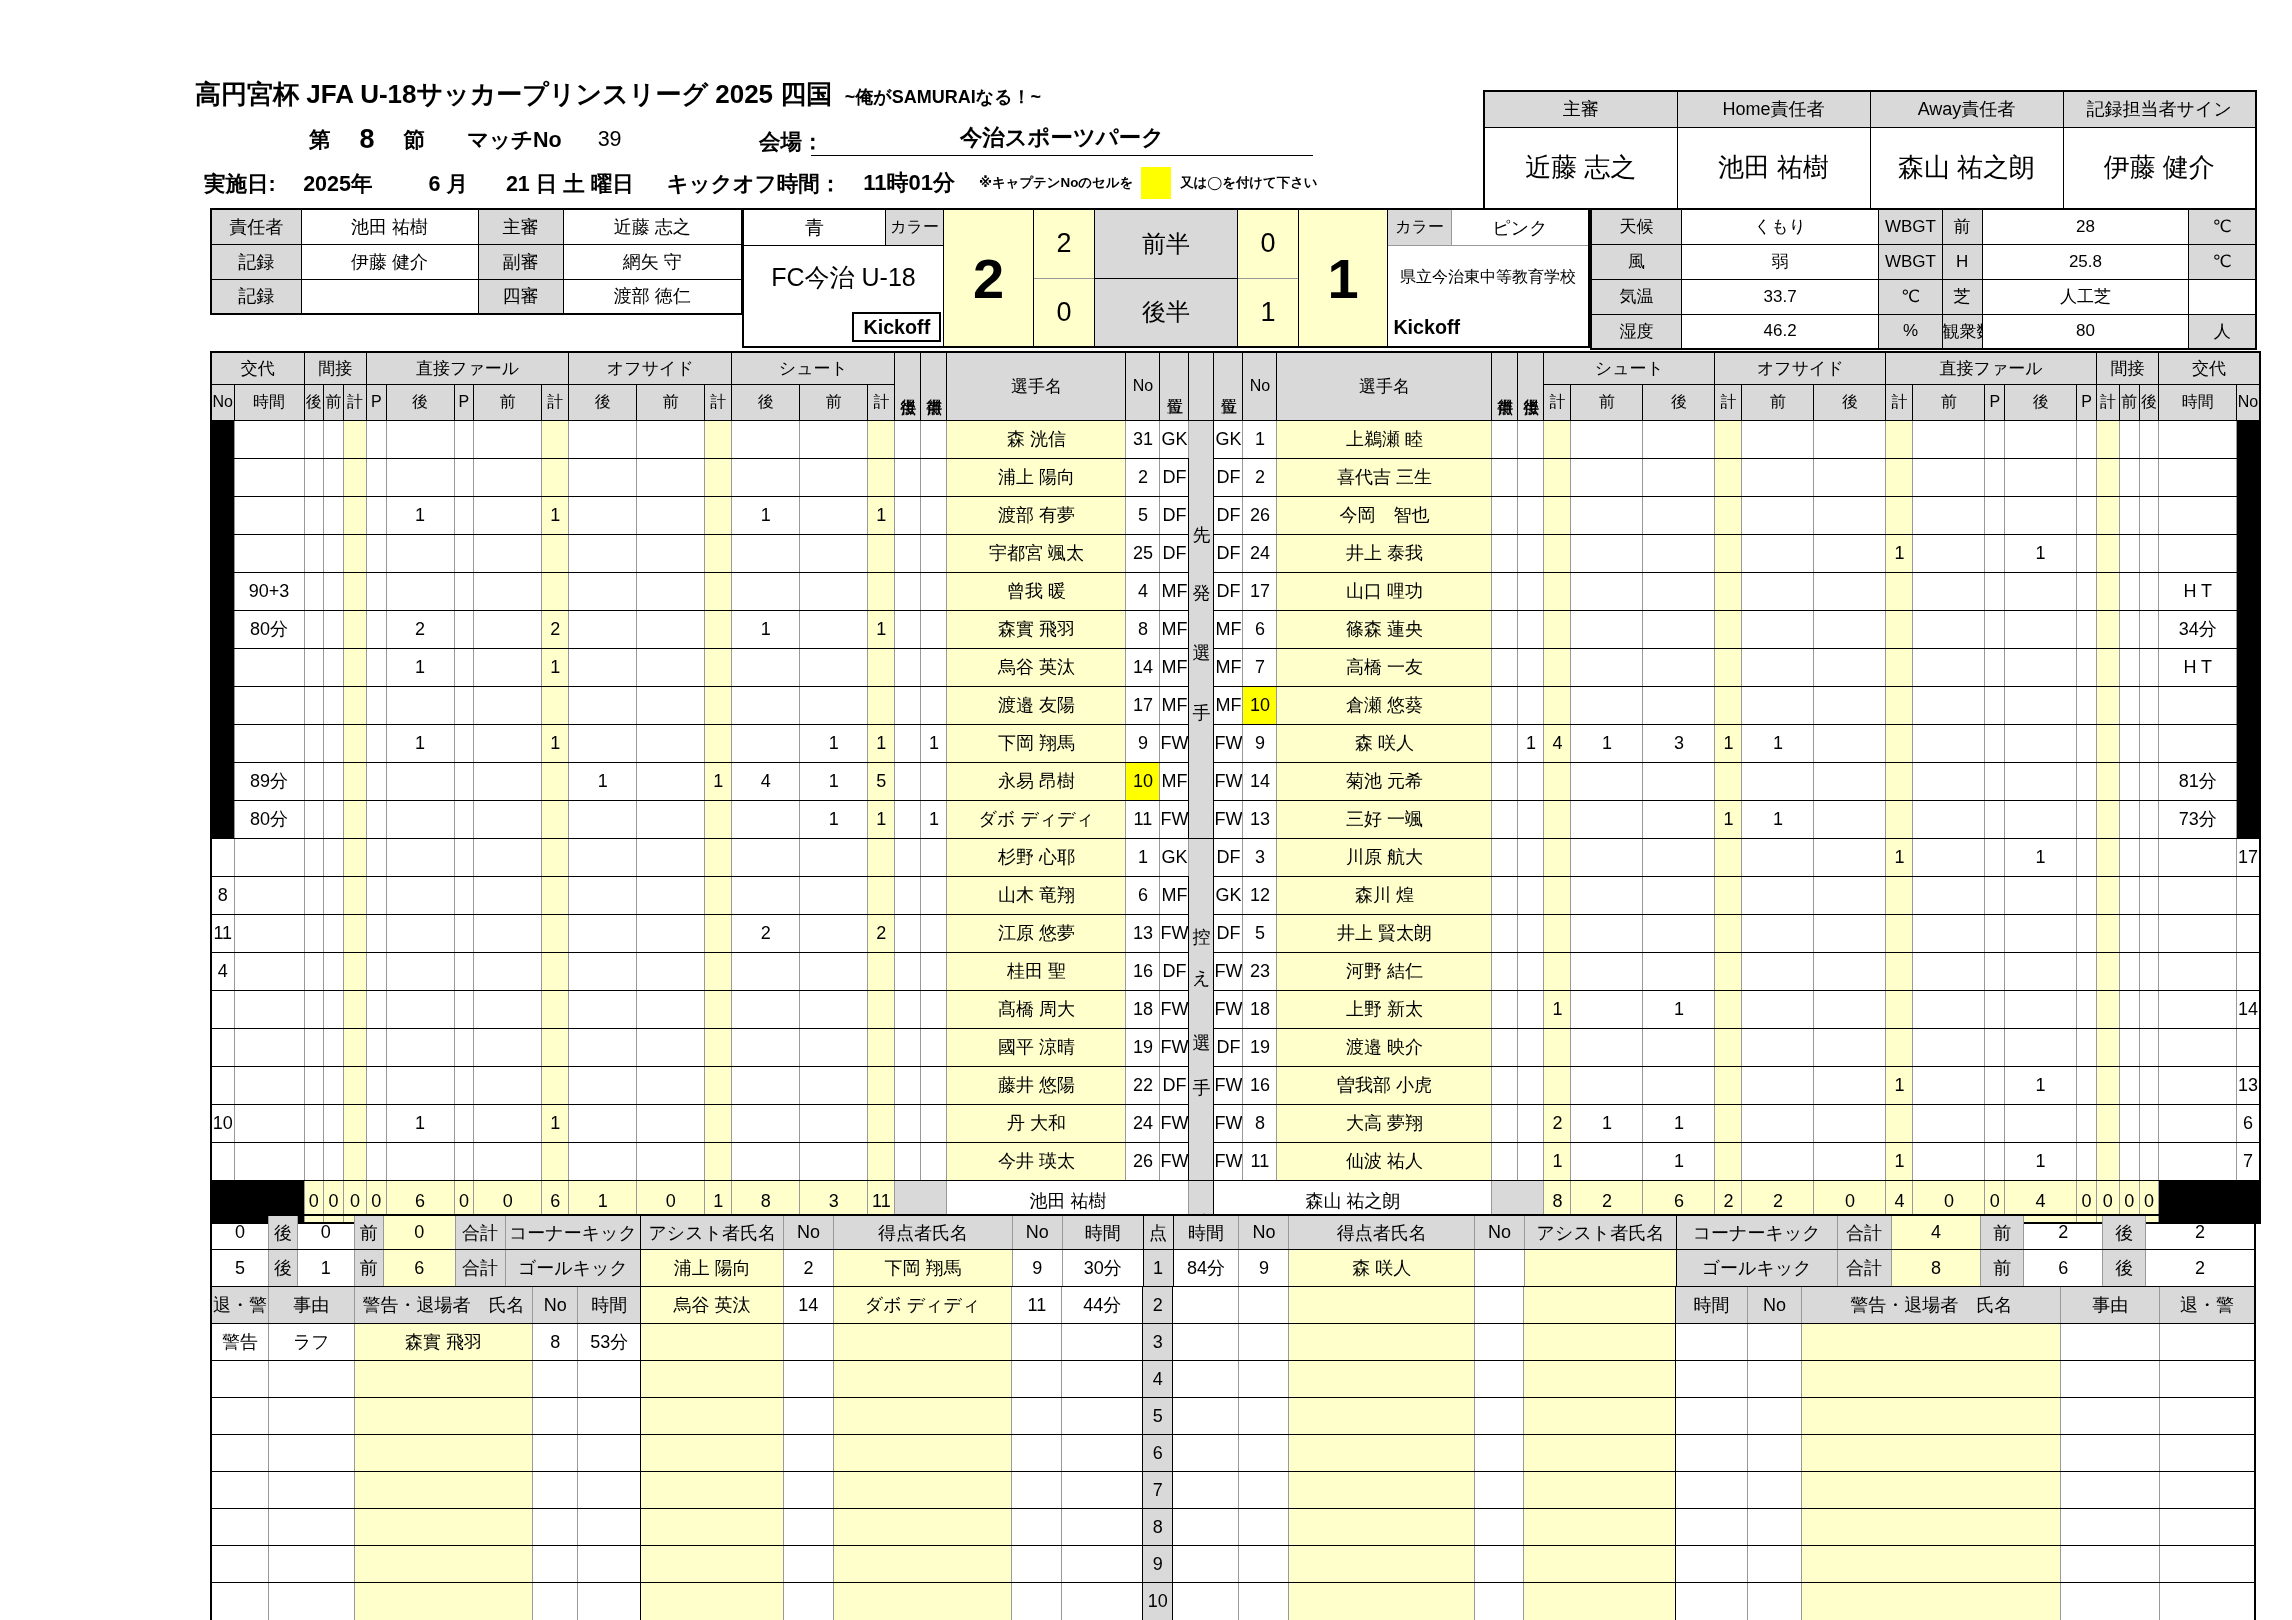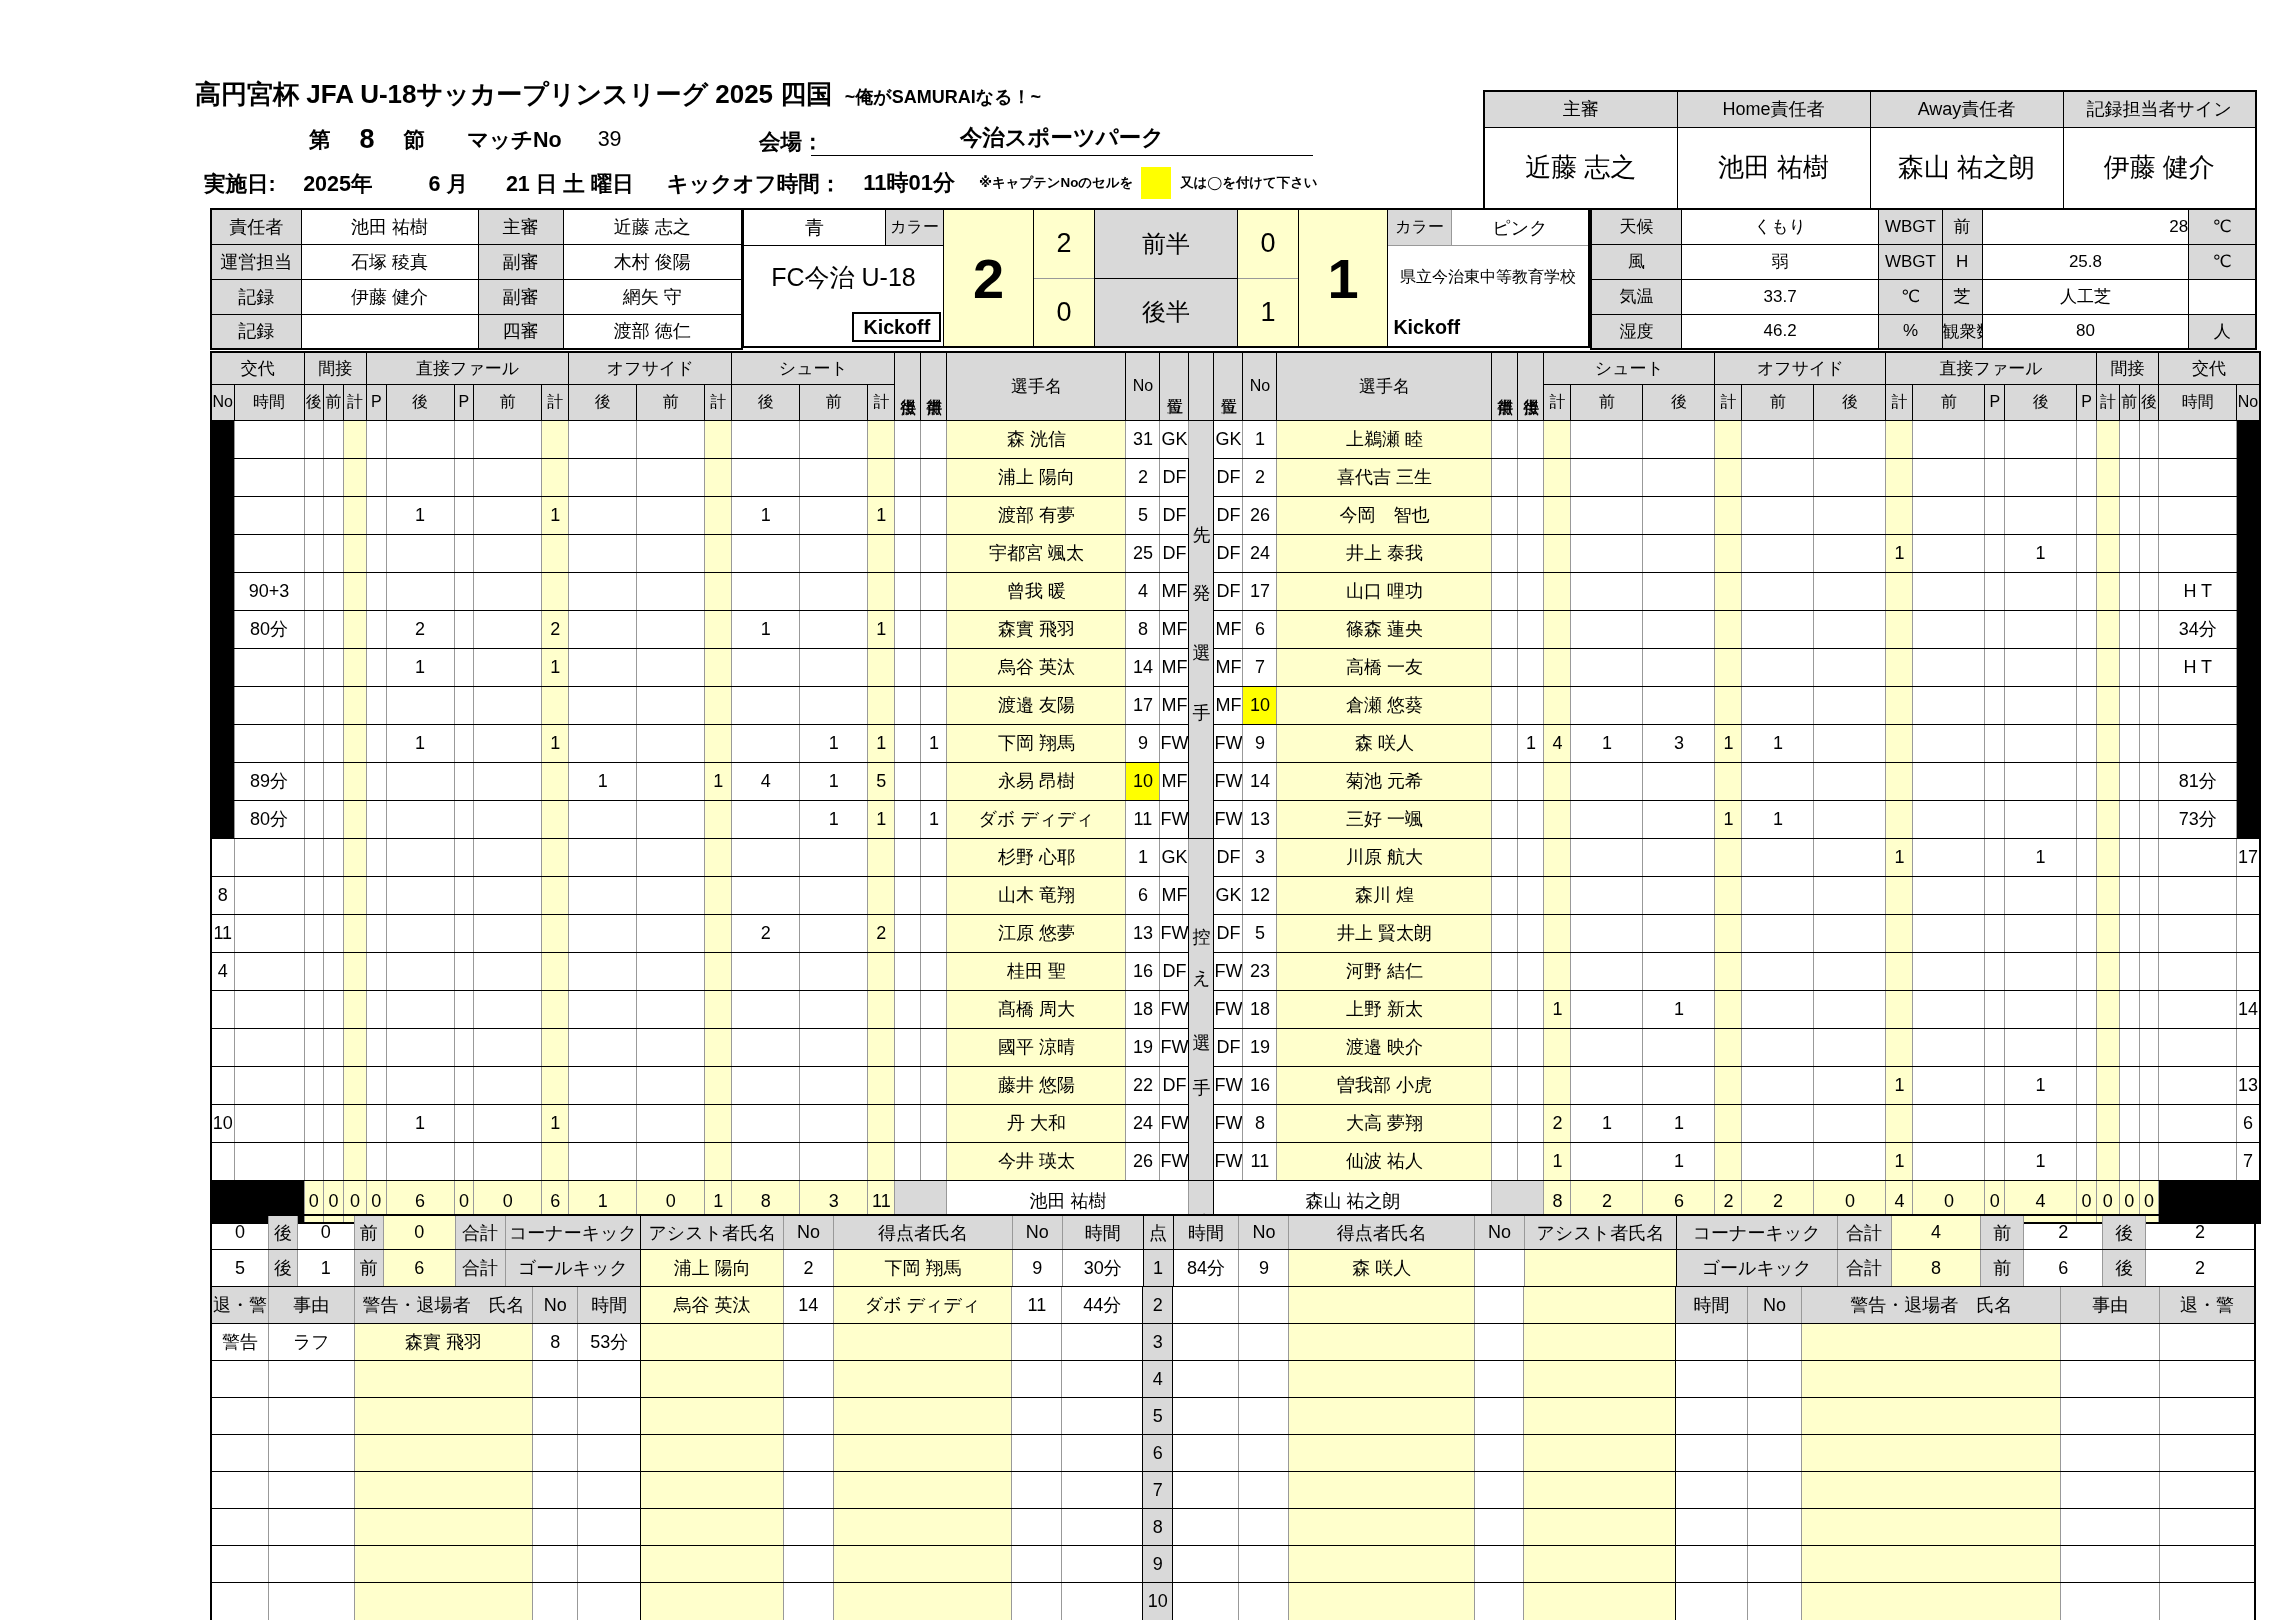--- a/index.html
+++ b/index.html
@@ -132,26 +132,20 @@
       <col style="width:177px">
       <col style="width:85px">
       <col style="width:179px">
     </colgroup>
   <tbody id="off-body">
       <tr>
         <td class="g">責任者</td>
         <td class="">池田 祐樹</td>
         <td class="g">主審</td>
         <td class="">近藤 志之</td>
-      </tr>
-      <tr>
-        <td class="g">運営担当</td>
-        <td class="">石塚 稜真</td>
-        <td class="g">副審</td>
-        <td class="">木村 俊陽</td>
       </tr>
       <tr>
         <td class="g">記録</td>
         <td class="">伊藤 健介</td>
         <td class="g">副審</td>
         <td class="">網矢 守</td>
       </tr>
       <tr>
         <td class="g">記録</td>
         <td class=""></td>
@@ -202,21 +196,21 @@
   </div>
 </div>
 
 <table id="wx">
     <tbody id="wx-body">
       <tr>
         <td class="g" style="width: 90px; font-family: Liberation Mono, monospace;">天候</td>
         <td class="" style="width: 197px;">くもり</td>
         <td class="g" style="width: 63px;">WBGT</td>
         <td class="g" style="width: 40px;">前</td>
-        <td class="" style="width: 206px; text-align: right;">28</td>
+        <td class="" style="width: 206px;">28</td>
         <td class="g" style="width: 67px;">℃</td>
       </tr>
       <tr>
         <td class="g" style="width: 90px;">風</td>
         <td class="" style="width: 197px;">弱</td>
         <td class="g" style="width: 63px;">WBGT</td>
         <td class="g" style="width: 40px;">H</td>
         <td class="" style="width: 210px;">25.8</td>
         <td class="g" style="width: 67px;">℃</td>
       </tr>

